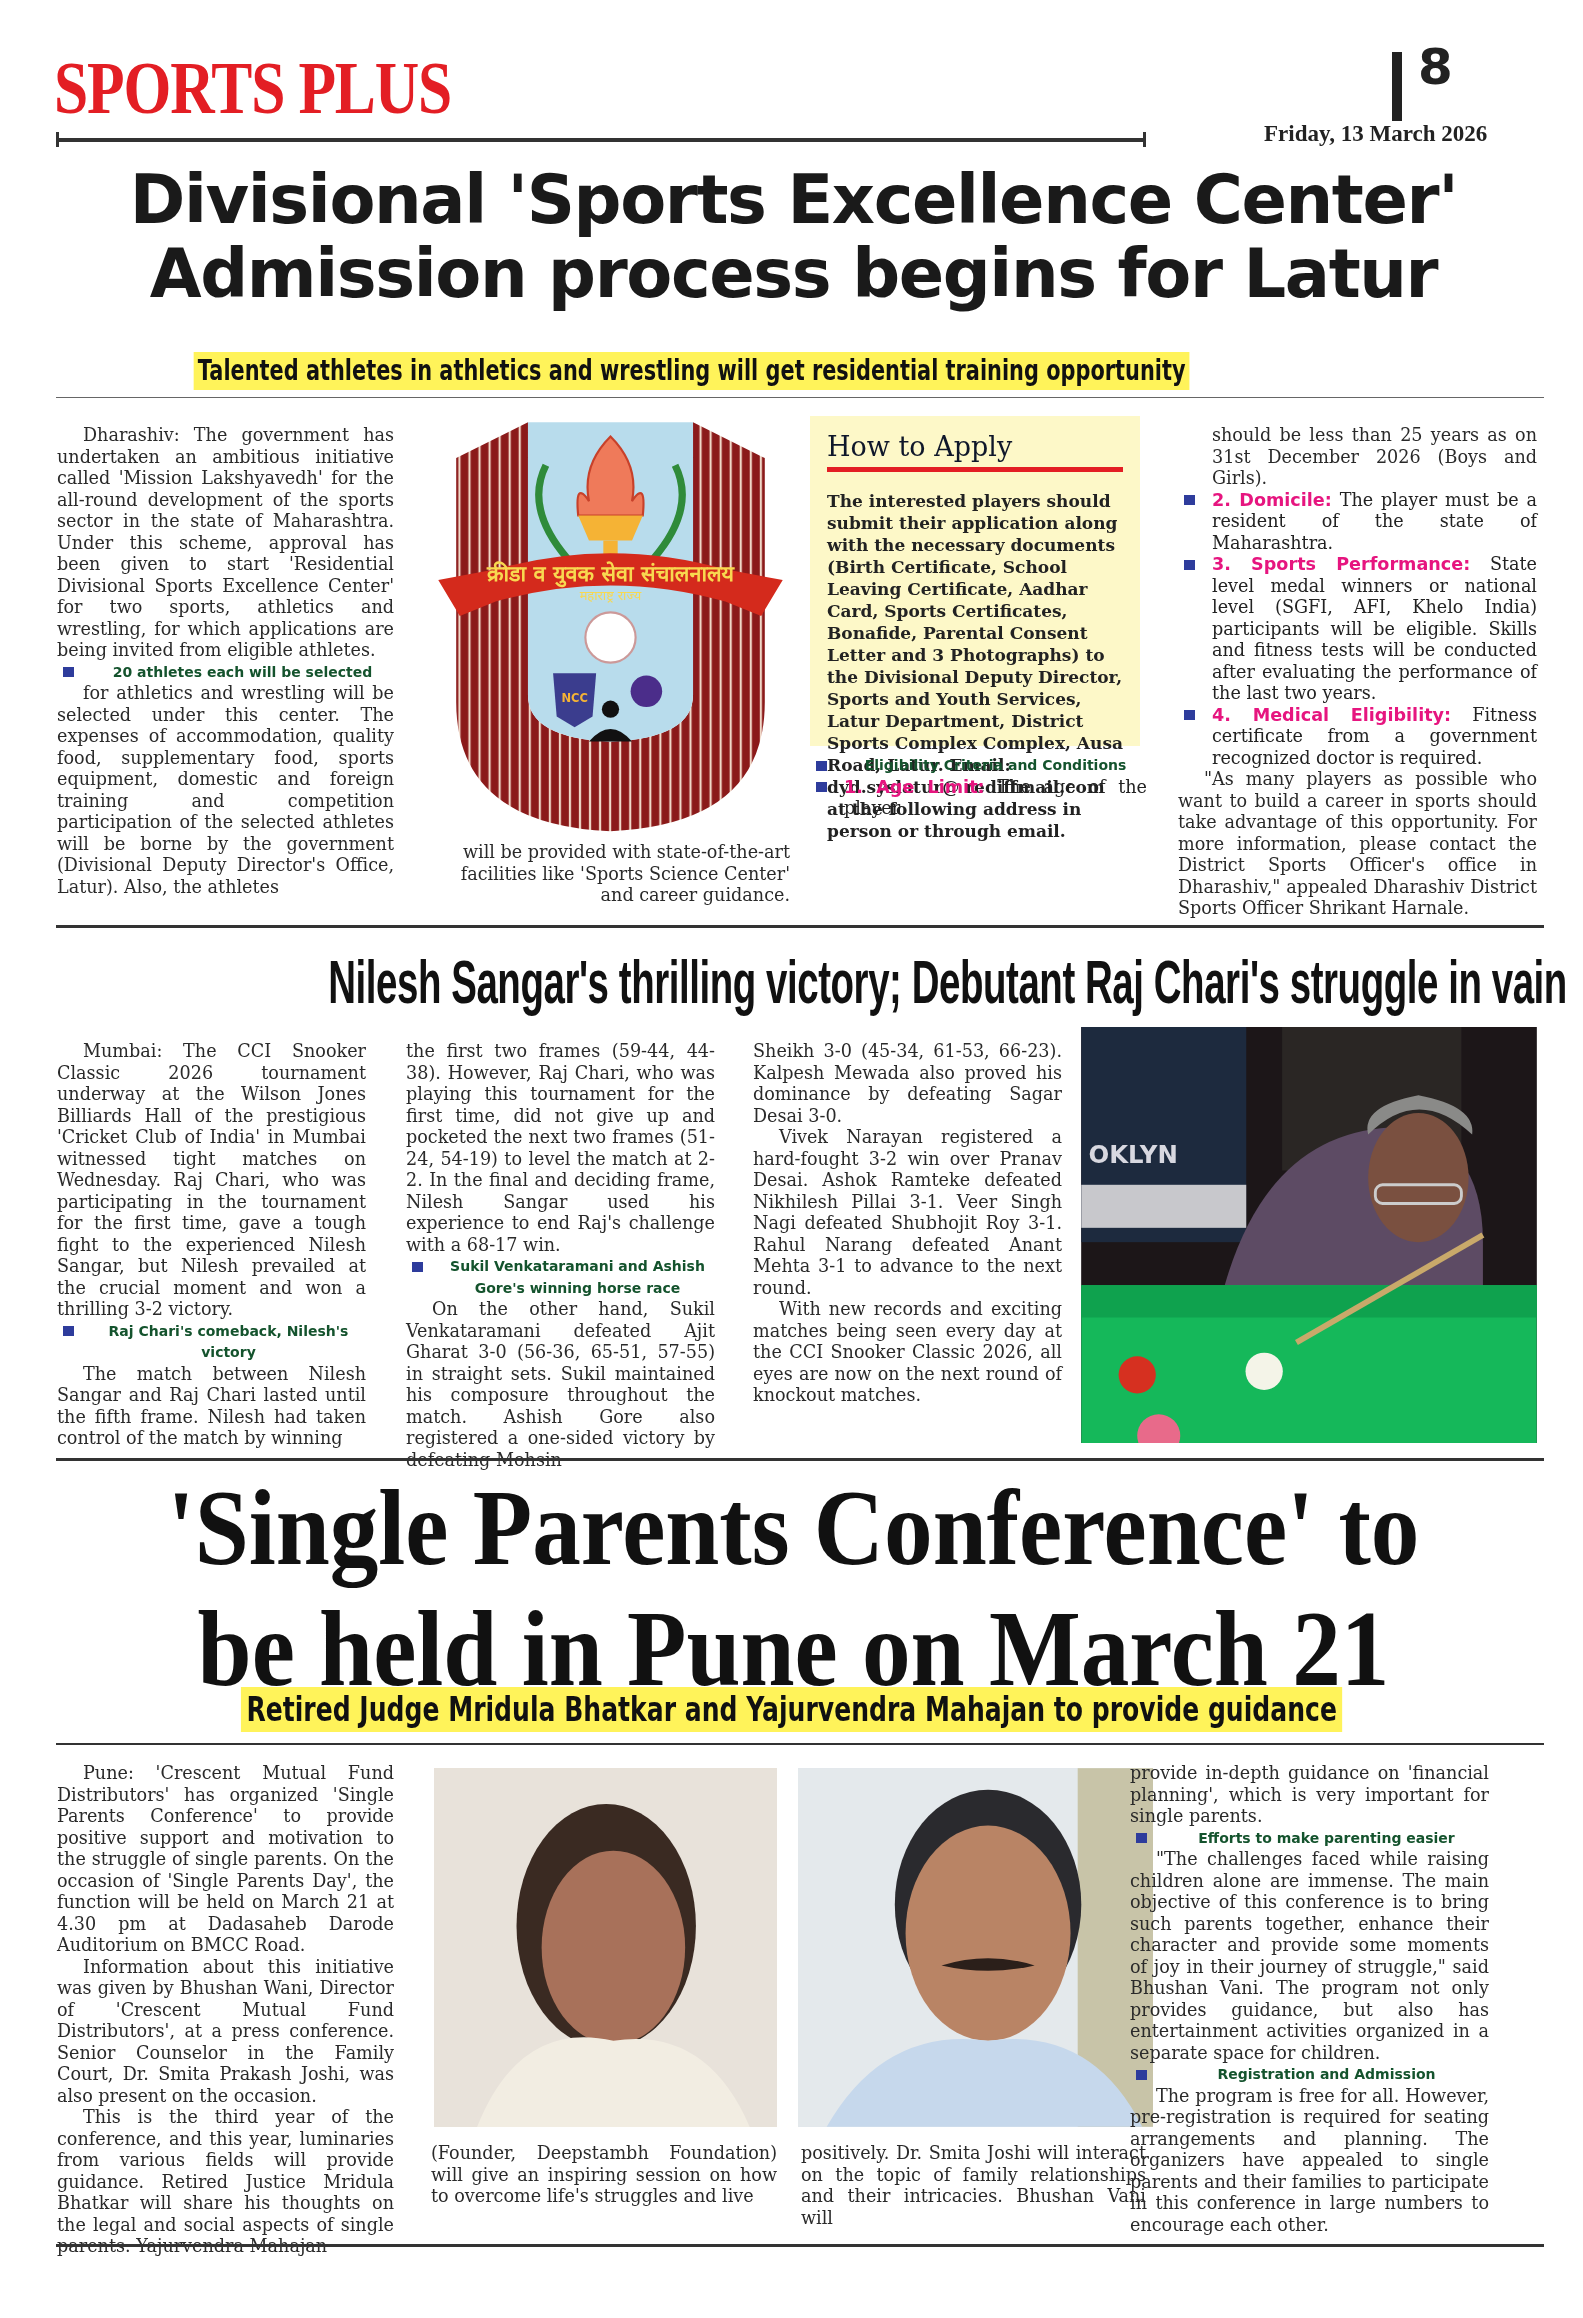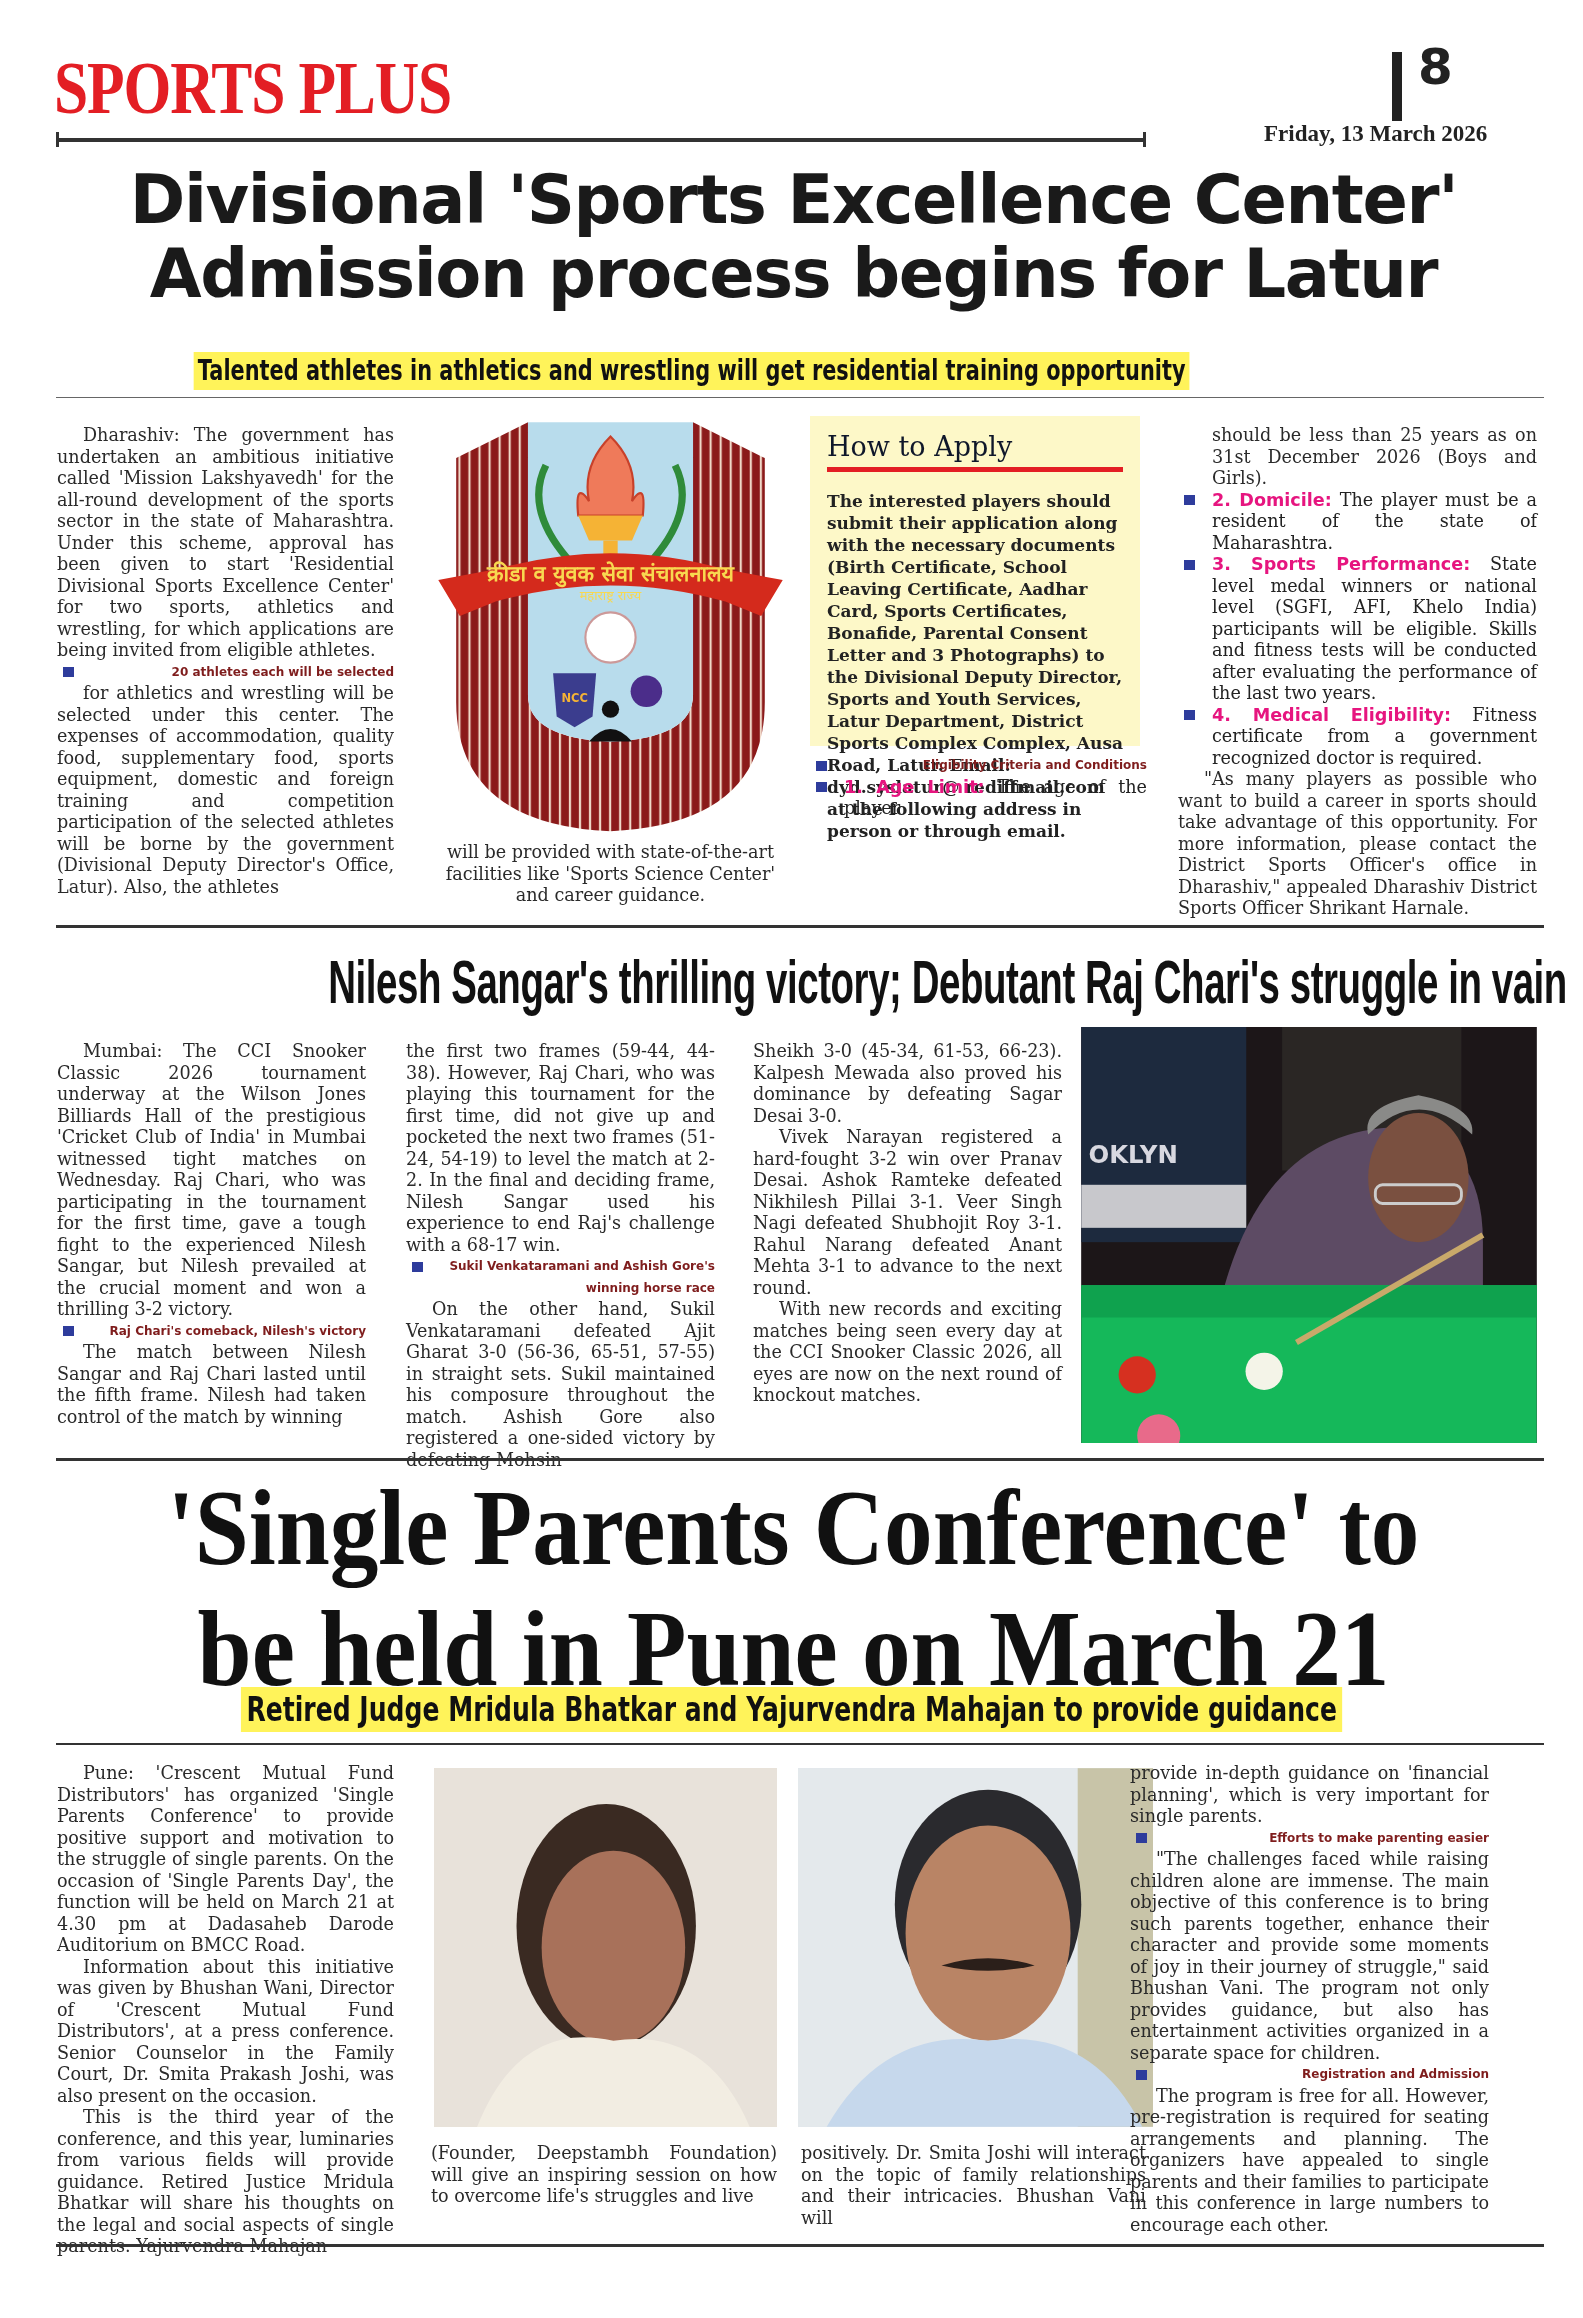--- a/index.html
+++ b/index.html
@@ -11,21 +11,21 @@
 .mast-line:before,.mast-line:after{content:"";position:absolute;top:-5.7px;width:2.9px;height:14.4px;background:#333}
 .mast-line:before{left:0}.mast-line:after{right:0}
 .page-bar{left:1392px;top:52px;width:10px;height:69px;background:#222}
 .page-num{left:1418px;top:42px;font-family:"DejaVu Sans",sans-serif;font-weight:bold;font-size:50px;color:#222;line-height:1}
 .date{left:1264px;top:121px;font-family:"Liberation Serif",serif;font-weight:bold;font-size:23px;color:#222}
 .h1{left:43px;width:1501px;text-align:center;font-family:"DejaVu Sans",sans-serif;font-weight:bold;color:#1a1a1a;letter-spacing:-1.4px;line-height:1.1}
 .kicker{background:#fff35a;font-family:"DejaVu Sans",sans-serif;font-weight:bold;color:#111;text-align:center;line-height:1.2}
 .rule{height:2.2px;background:#333;left:56px;width:1488px}
 .col{font-size:17.6px;line-height:21.5px;text-align:justify;color:#2a2a2a;hyphens:auto}
 .col p{text-indent:26px}
-.sub{color:#7f1d1d;font-family:"DejaVu Sans",sans-serif;font-weight:bold;font-size:12px;line-height:21.5px;position:relative;padding-left:34px;text-align:right}
+.sub{color:#14532d;font-family:"DejaVu Sans",sans-serif;font-weight:bold;font-size:14px;line-height:21.5px;position:relative;padding-left:34px;text-align:center}
 .sub .sq{position:absolute;left:5.7px;top:5.7px;width:11.5px;height:10px;background:#2e3c9c}
 .lbl{color:#e6157f;font-family:"DejaVu Sans",sans-serif;font-weight:bold}
 .howto{background:#fdf8c8;padding:16px 17px}
 .howto h3{font-family:"DejaVu Serif",serif;font-weight:normal;color:#0f172a;font-size:27px;line-height:1.1}
 .howto .red{height:4.3px;background:#e31e24;margin:5.7px 0 18.7px}
 .howto .body{font-weight:bold;font-size:17px;line-height:22px;color:#222}
 .bitem{position:relative;padding-left:34px;font-size:17.6px;line-height:21.5px;text-align:justify}
 .bitem .sq{position:absolute;left:5.7px;top:5.7px;width:11.5px;height:10px;background:#2e3c9c}
 .h2{left:43px;width:1501px;text-align:center;font-family:"Liberation Sans",sans-serif;font-weight:bold;font-size:62px;color:#111;transform:scaleX(0.62);transform-origin:center top;letter-spacing:-0.7px;white-space:nowrap;line-height:1}
 .h3{left:43px;width:1501px;text-align:center;font-family:"Liberation Serif",serif;font-weight:bold;font-size:108px;color:#111;line-height:1.12}
@@ -74,21 +74,21 @@
     <text x="250" y="232" text-anchor="middle" font-size="30" fill="#f8d850" font-weight="bold" font-family="DejaVu Sans, sans-serif">क्रीडा व युवक सेवा संचालनालय</text>
     <text x="250" y="258" text-anchor="middle" font-size="18" fill="#f8d850" font-family="DejaVu Sans, sans-serif">महाराष्ट्र राज्य</text>
     <circle cx="250" cy="310" r="35" fill="#fff" stroke="#c99" stroke-width="3"></circle>
     <path d="M170 360 L230 360 L225 420 L200 435 L175 420 Z" fill="#3b3d8e"></path>
     <text x="200" y="400" text-anchor="middle" font-size="16" fill="#f5b335" font-weight="bold" font-family="DejaVu Sans, sans-serif">NCC</text>
     <circle cx="300" cy="385" r="22" fill="#4b2d8a"></circle>
     <circle cx="250" cy="410" r="12" fill="#111"></circle>
     <path d="M220 455 Q250 420 280 455 Z" fill="#111"></path>
   </svg>
 </div>
-<div class="abs col" style="left:431px;top:842px;width:359px;text-align:center">
+<div class="abs col" style="left:431px;top:842px;width:359px;text-align:right">
   <p style="text-indent:0">will be provided with state-of-the-art facilities like 'Sports Science Center' and career guidance.</p>
 </div>
 
 <div class="abs howto" style="left:810px;top:416px;width:330px;height:330px">
   <h3>How to Apply</h3>
   <div class="red"></div>
   <div class="body">The interested players should submit their application along with the necessary documents (Birth Certificate, School Leaving Certificate, Aadhar Card, Sports Certificates, Bonafide, Parental Consent Letter and 3 Photographs) to the Divisional Deputy Director, Sports and Youth Services, Latur Department, District Sports Complex Complex, Ausa Road, Latur. Email: dyd.syslatur@ rediffmail.com at the following address in person or through email.</div>
 </div>
 <div class="abs" style="left:810px;top:755px;width:337px">
   <div class="sub"><span class="sq"></span><span>Eligibility Criteria and Conditions</span></div>

